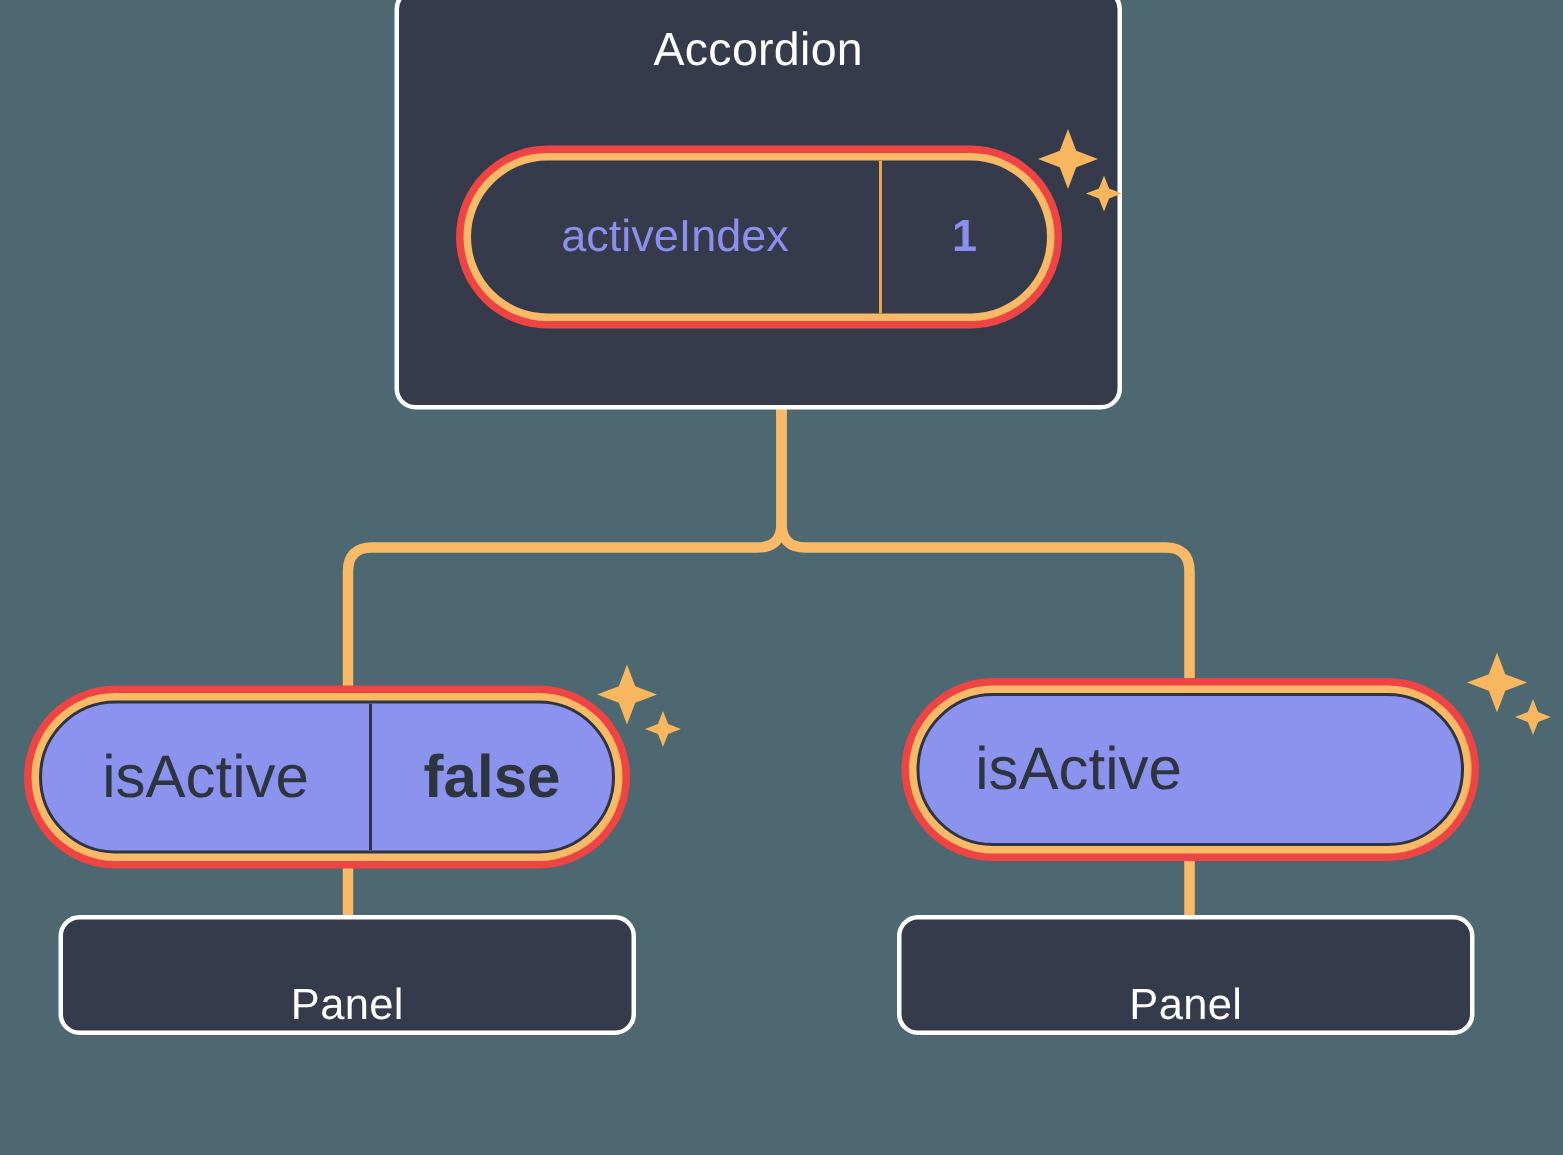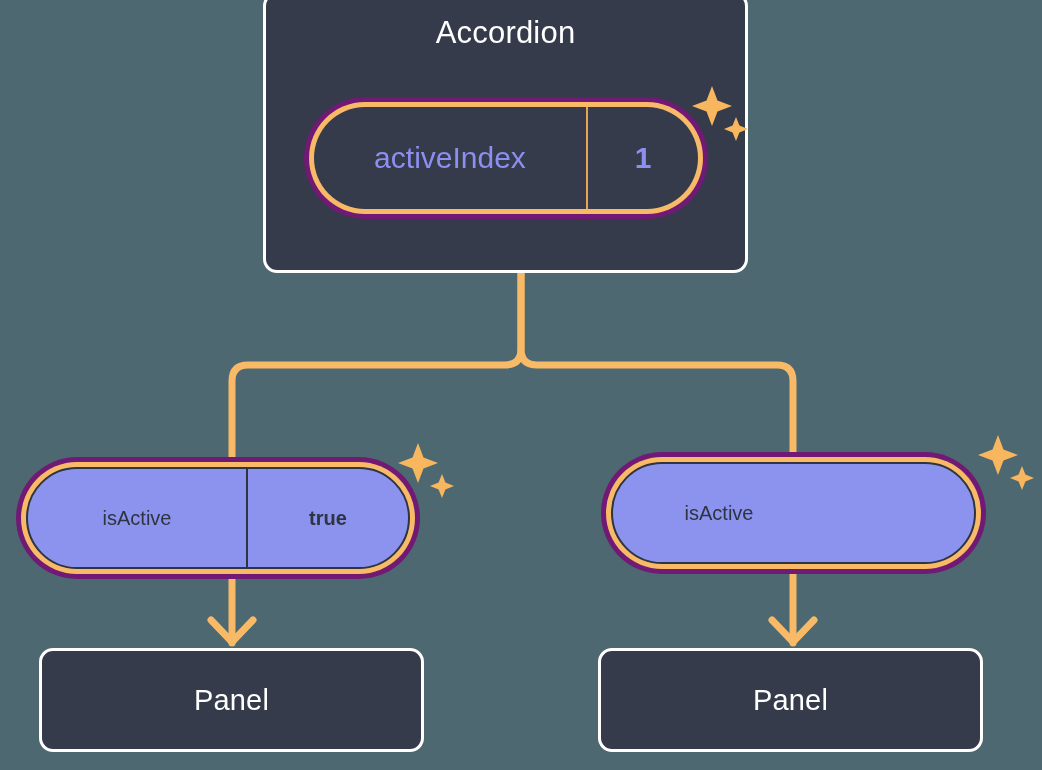--- a/index.html
+++ b/index.html
@@ -59,38 +59,38 @@
     top: -8px;
     width: 485px;
     height: 281px;
   }
   #accordion-card .card-title {
     margin-top: 20px;
   }
 
   
   .panel-card {
-    top: 648px;
+    top: 610px;
     width: 385px;
-    height: 104px;
+    height: 80px;
     display: flex;
-    align-items: center;
+    align-items: flex-end;
     justify-content: center;
   }
   #panel-card-left  { left: 39px;  }
   #panel-card-right { left: 598px; }
   .panel-card .card-title { font-size: 29px; }
 
   
   
   .pill-ring {
     position: absolute;
     z-index: 3;
     border-radius: 999px;
-    background: #701a75;
+    background: #ef4444;
     padding: 5px;
   }
   .pill-ring-inner {
     border-radius: 999px;
     background: #f8ba66;
     padding: 5px;
     height: 100%;
   }
   .pill-body {
     border-radius: 999px;
@@ -130,21 +130,21 @@
   }
 
   
   .pill-purple { height: 122px; }
   .pill-purple .pill-body {
     background: #8c93ee;
     border: 2px solid #2e3440;
   }
   .pill-purple .pill-cell {
     color: #2e3440;
-    font-size: 20px;
+    font-size: 40px;
   }
   .pill-purple .pill-value {
     border-left: 2px solid #2e3440;
   }
 
   #pill-false {
     left: 16px;
     top: 457px;
     width: 404px;
   }
@@ -212,21 +212,21 @@
 
   <svg class="sparkles" id="sparkles-accordion" viewBox="0 0 62 66">
     <path d="M22 3 L27.5 17.5 L42 23 L27.5 28.5 L22 43 L16.5 28.5 L2 23 L16.5 17.5 Z" fill="#f8b65f"></path>
     <path d="M46 34 L49.4 42.6 L58 46 L49.4 49.4 L46 58 L42.6 49.4 L34 46 L42.6 42.6 Z" fill="#f8b65f"></path>
   </svg>
 
   <div class="pill-ring pill-purple" id="pill-false">
     <div class="pill-ring-inner">
       <div class="pill-body">
         <div class="pill-cell pill-key">isActive</div>
-        <div class="pill-cell pill-value">true</div>
+        <div class="pill-cell pill-value">false</div>
       </div>
     </div>
   </div>
 
   <svg class="sparkles" id="sparkles-false" viewBox="0 0 62 66">
     <path d="M22 3 L27.5 17.5 L42 23 L27.5 28.5 L22 43 L16.5 28.5 L2 23 L16.5 17.5 Z" fill="#f8b65f"></path>
     <path d="M46 34 L49.4 42.6 L58 46 L49.4 49.4 L46 58 L42.6 49.4 L34 46 L42.6 42.6 Z" fill="#f8b65f"></path>
   </svg>
 
   <div class="card panel-card" id="panel-card-left">

